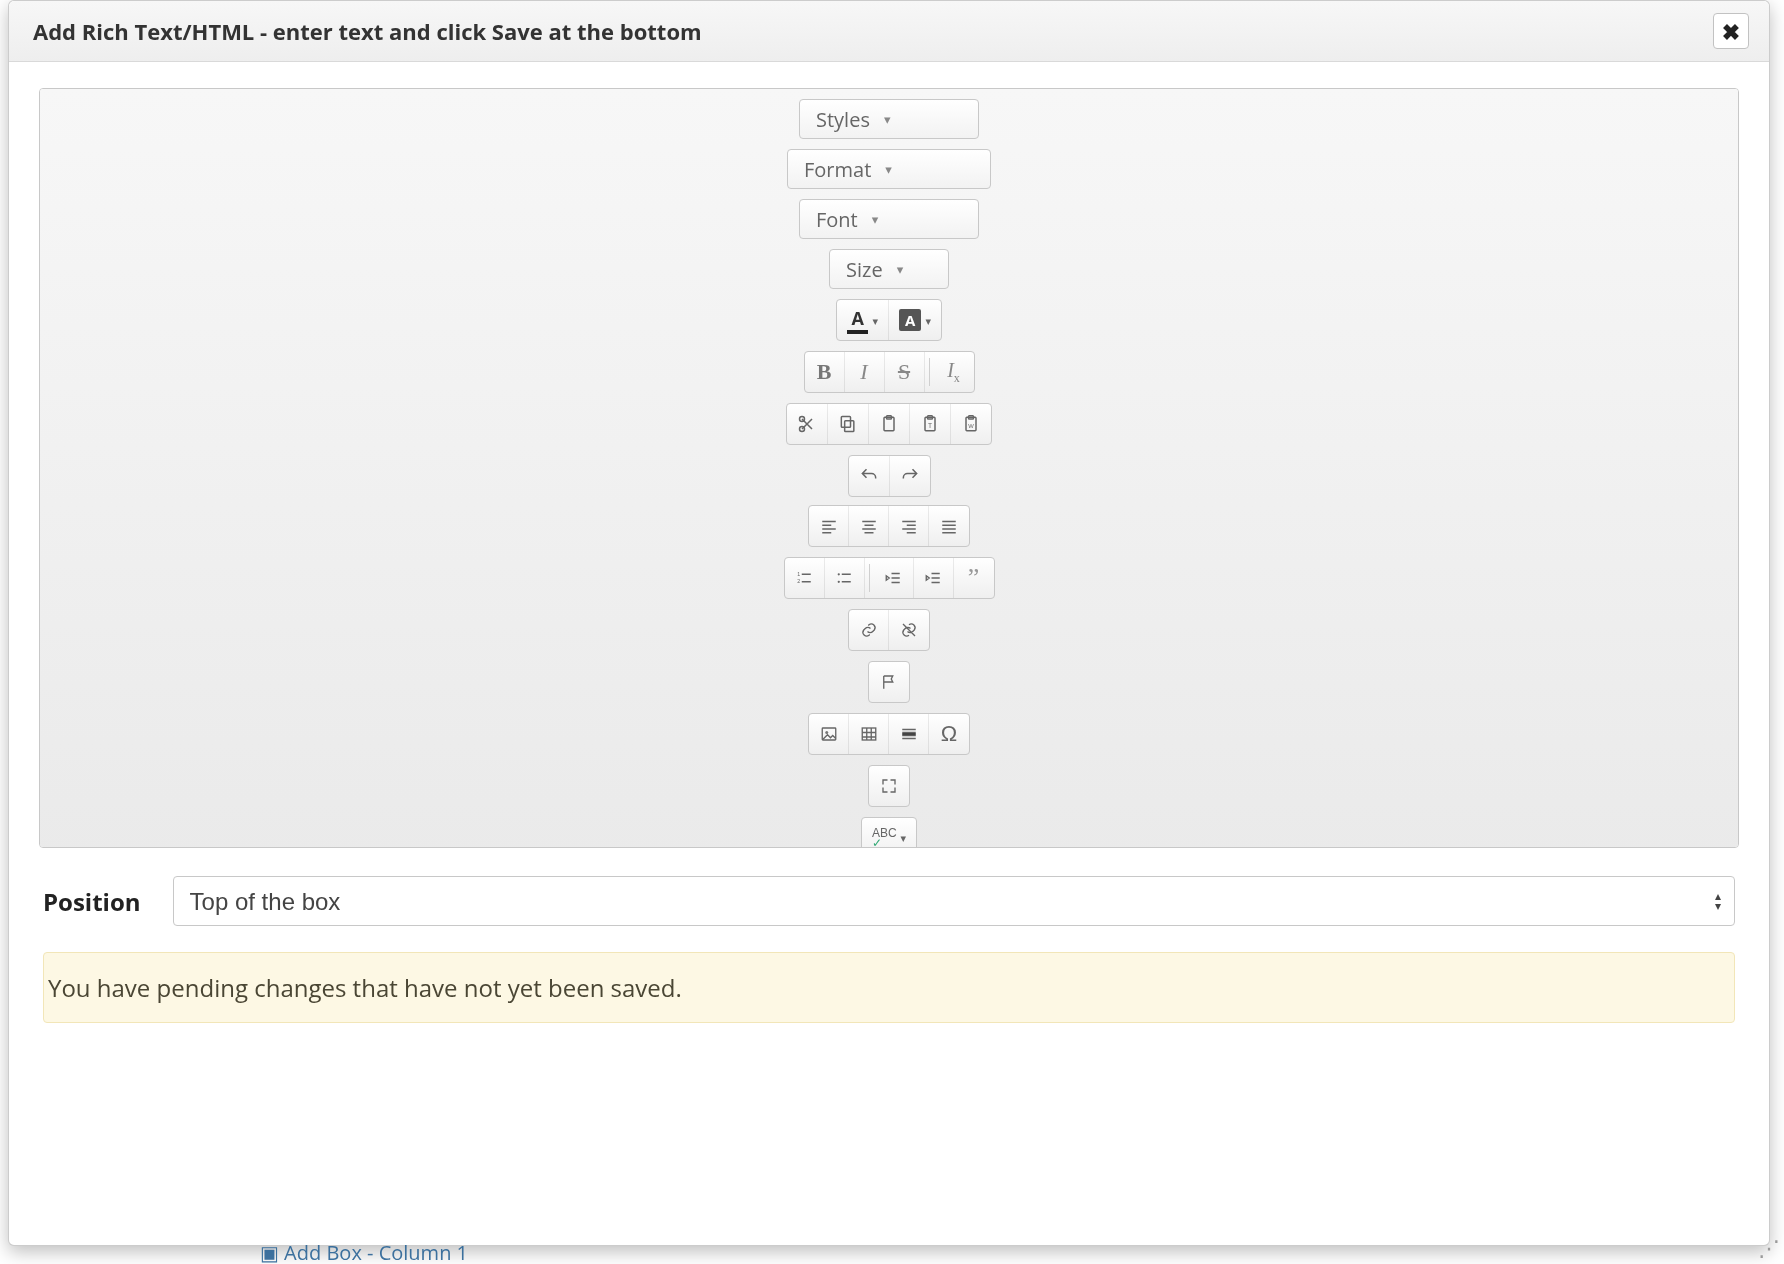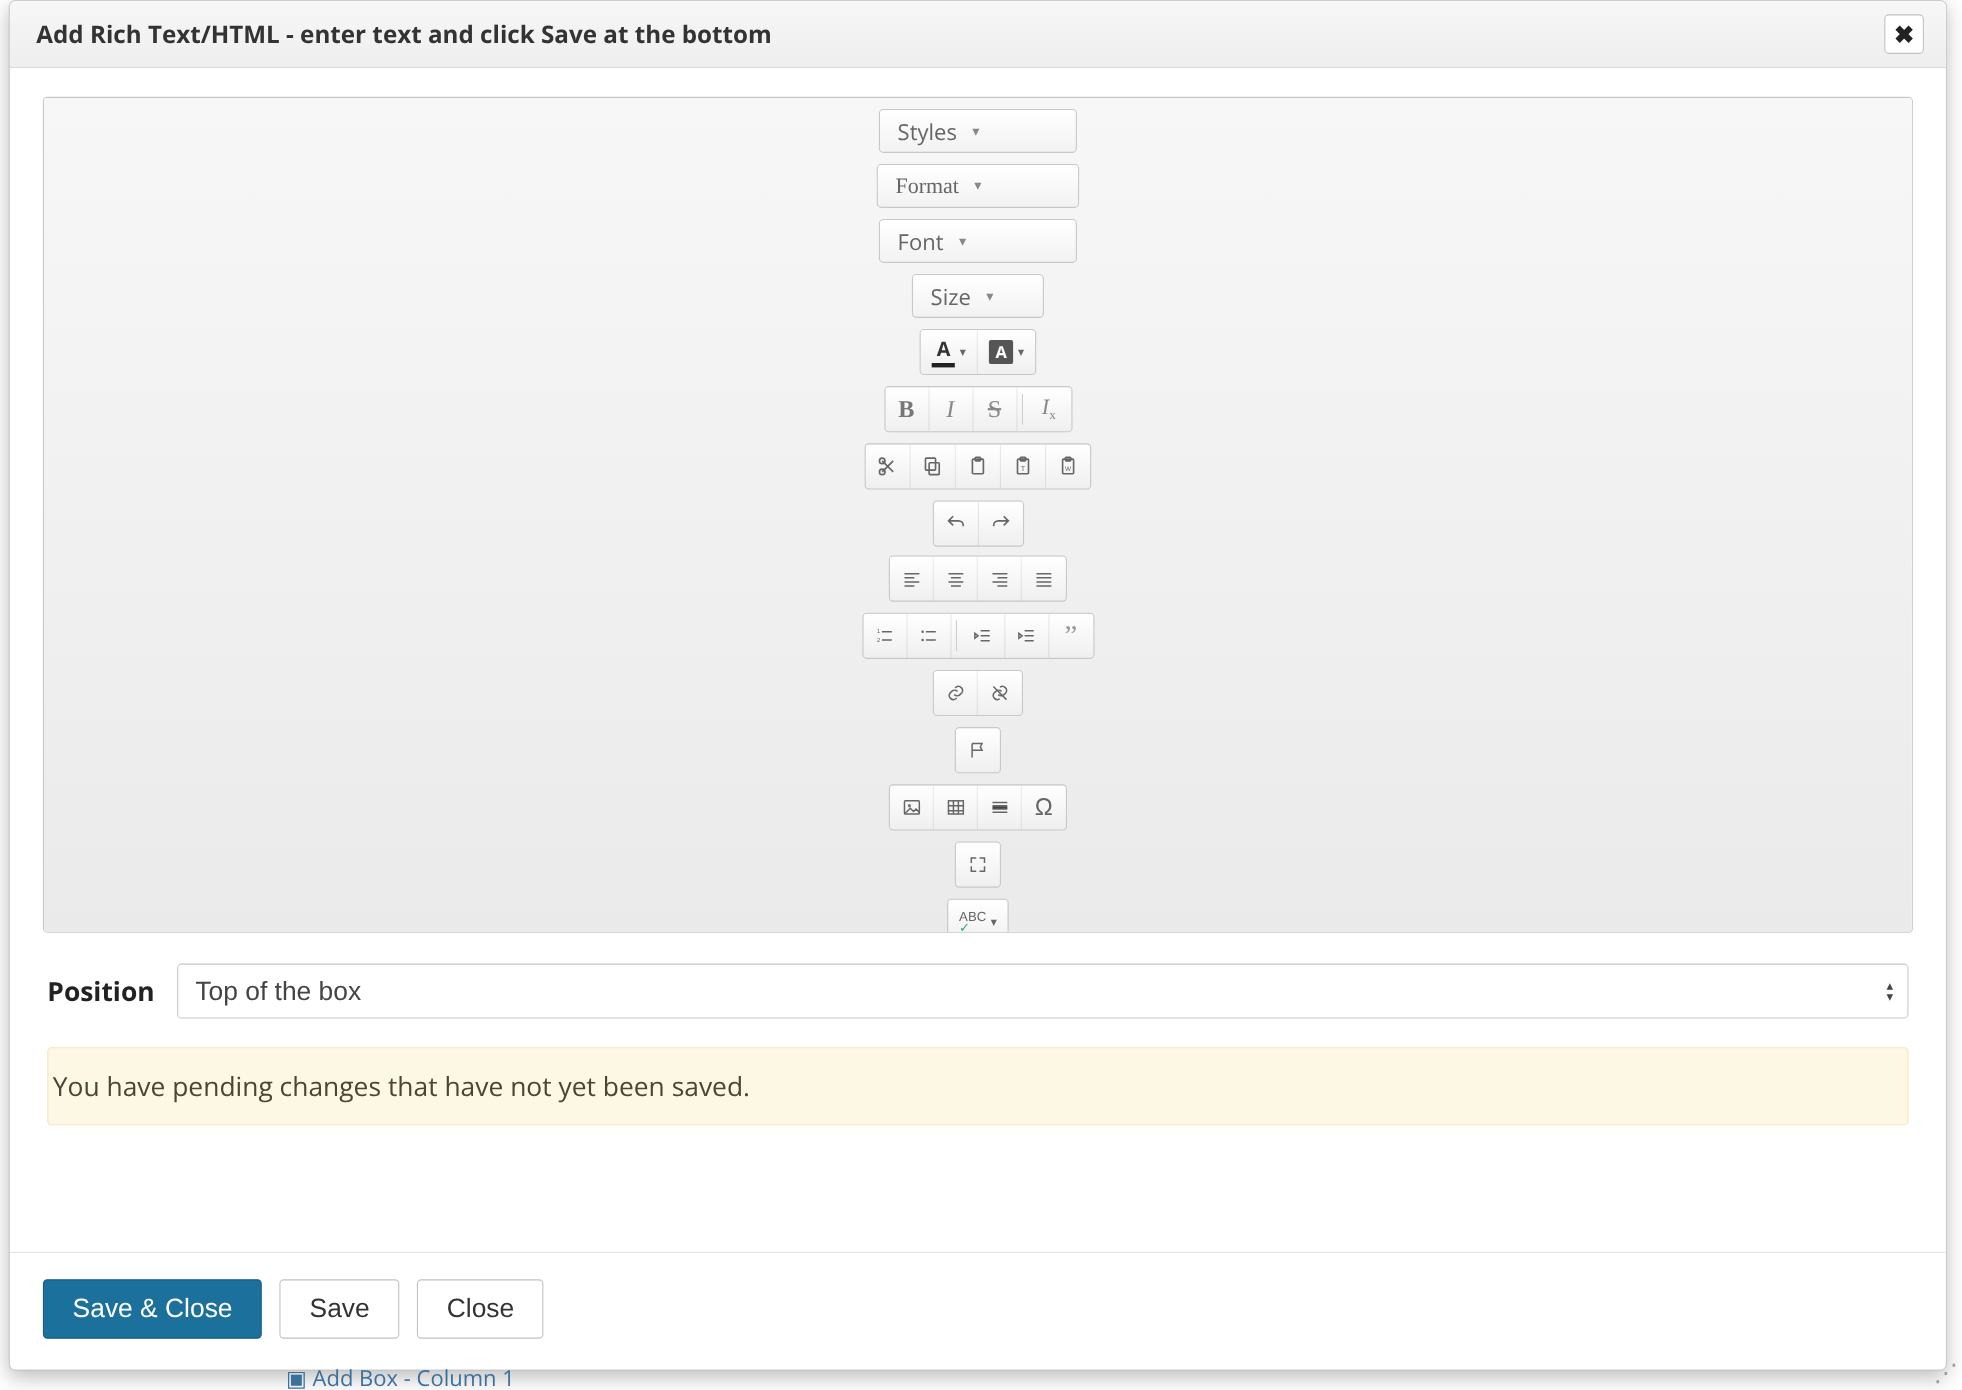--- a/index.html
+++ b/index.html
@@ -52,21 +52,21 @@
 .tb-btn svg { width: 20px; height: 20px; fill: #666; }
 .tb-btn.sm svg { width: 18px; height: 18px; }
 .combo {
   height: 40px; border: 1px solid #c8c8c8; border-radius: 4px;
   background: linear-gradient(#fff,#f2f2f2);
   display: flex; align-items: center; padding: 0 10px 0 16px;
   color: #666; font-size: 20px; gap: 14px; cursor: pointer;
 }
 .combo .caret { color:#888; font-size: 13px; }
 .combo.c-styles { width: 180px; }
-.combo.c-format { width: 184px; font-family: Liberation Serif, serif; }
+.combo.c-format { width: 204px; }
 .combo.c-font { width: 180px; }
 .combo.c-size { width: 120px; }
 .txtcolor, .bgcolor {
   height: 40px; width: 52px; display: flex; align-items: center; justify-content: center; gap: 4px;
 }
 .txtcolor .swatch { width: 22px; text-align:center; font-weight:700; border-bottom: 4px solid #222; font-size:18px; color:#333; }
 .bgcolor .swatch { width: 24px; height: 22px; background: #555; border-radius: 2px; display:flex;align-items:center;justify-content:center;color:#fff;font-weight:700;font-size:15px; }
 .caret-sm { font-size: 11px; color:#666; }
 .divider { width:1px; height:28px; background:#cfcfcf; margin: 0 4px; }
 .source-btn {
@@ -88,21 +88,21 @@
   border-top: 1px solid #c8c8c8; position: relative;
 }
 .resize-grip {
   position: absolute; right: 6px; bottom: 4px; width: 18px; height: 18px; cursor: nwse-resize;
 }
 .resize-grip::before, .resize-grip::after {
   content:""; position:absolute; background:#9a9a9a; height:2px; transform: rotate(-45deg);
 }
 .resize-grip::before { width: 18px; right:-3px; bottom:6px; }
 .resize-grip::after { width: 10px; right:-2px; bottom:2px; }
-.field-row { display: flex; align-items: center; gap: 20px; margin: 28px 4px 0 4px; }
+.field-row { display: flex; align-items: center; gap: 32px; margin: 28px 4px 0 4px; }
 .field-label { font-weight: 700; font-size: 24px; color: #222; }
 .select-wrap { position: relative; flex:1; }
 .select {
   width: 100%; height: 50px; border: 1px solid #c8c8c8; border-radius: 4px;
   background: #fff; padding: 0 40px 0 16px; font-size: 24px; color: #444;
   appearance: none; cursor: pointer;
 }
 .select-caret {
   position:absolute; right:14px; top:50%; transform: translateY(-50%);
   display:flex; flex-direction:column; gap:2px; color:#444; font-size:12px; line-height:8px;
@@ -382,25 +382,20 @@
             </div>
         </div>
       </div>
 
       <div class="alert-warning">
         <span>You have pending changes that have not yet been saved.</span>
       </div>
 
     </div>
 
-    <div class="modal-footer">
-      <button class="btn btn-primary">Save &amp; Close</button>
-      <button class="btn btn-default">Save</button>
-      <button class="btn btn-default">Close</button>
-    </div>
 
   </div>
 
   <div class="below-modal">
     <span style="color:#2a6496">▣</span>
     <span>Add Box - Column 1</span>
   </div>
 
   <div class="page-resize">⋰</div>
 </div>

